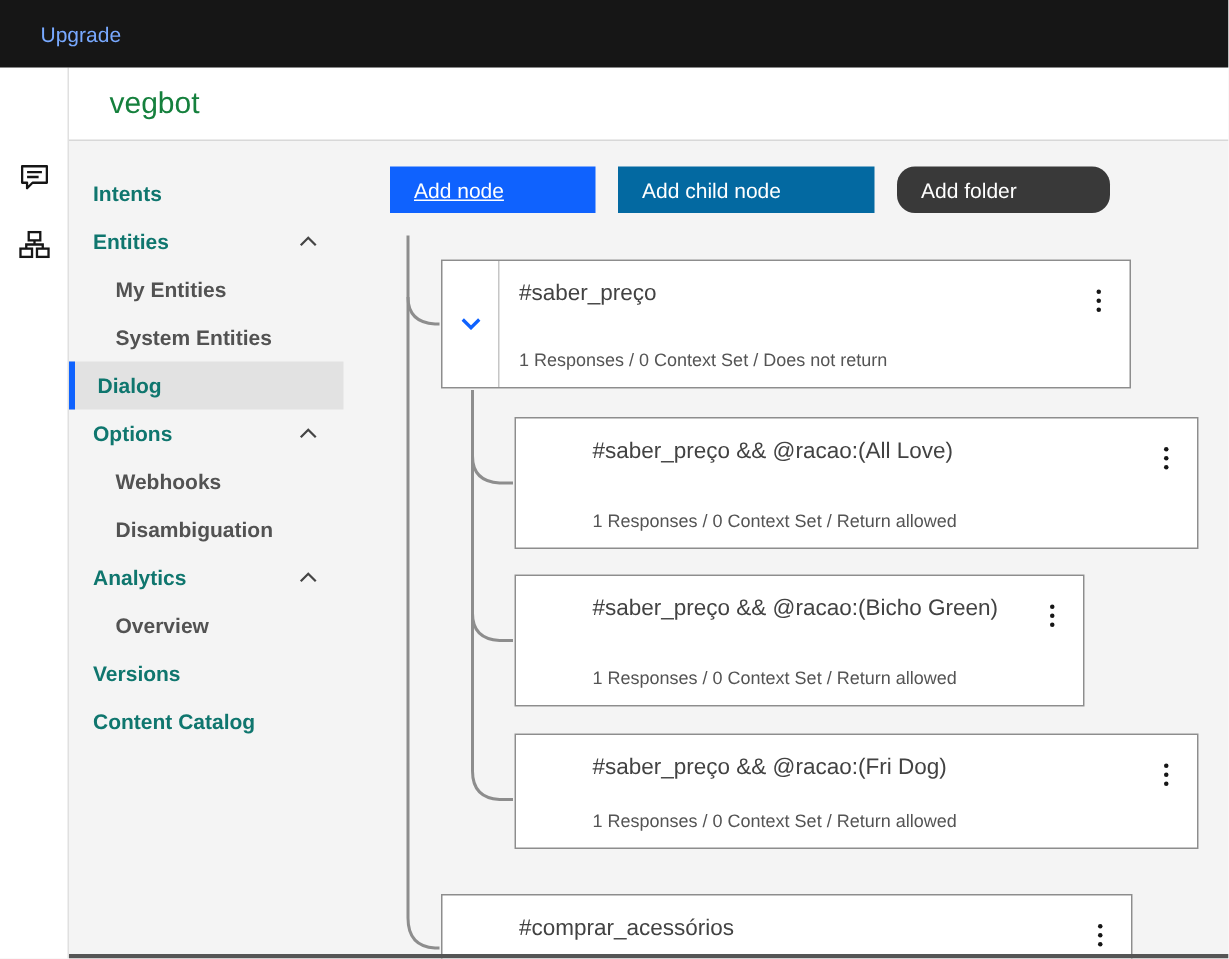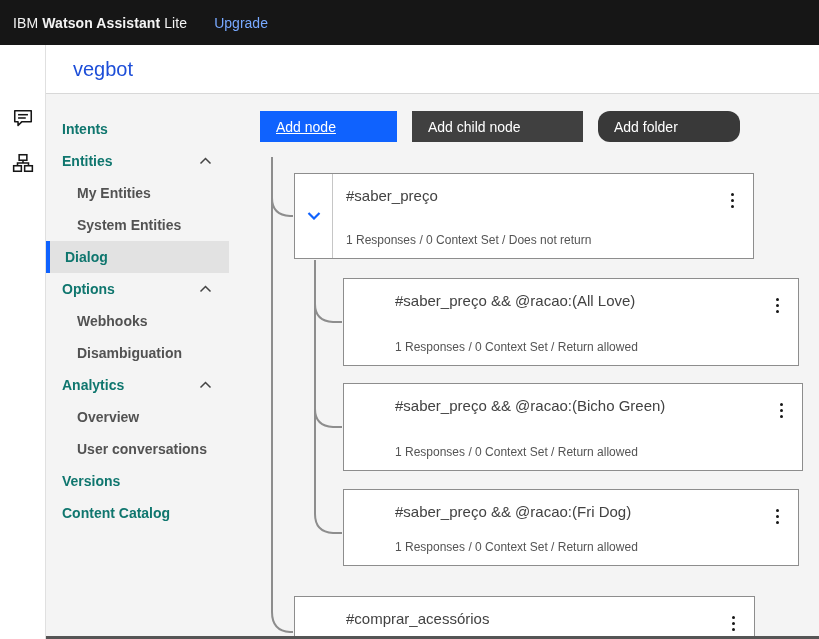--- a/index.html
+++ b/index.html
@@ -16,70 +16,65 @@
   
   .rail { position:absolute; left:0; top:45px; width:46px; height:594px; background:#ffffff;
           border-right:1px solid #e0e0e0; z-index:4; }
   .rail-icon { position:absolute; left:12px; width:22px; height:22px; cursor:pointer; }
   #rail-chat { top:62px; }
   #rail-skill { top:107px; }
 
   
   .page-header { position:absolute; left:46px; top:45px; width:773px; height:49px; background:#ffffff;
                  border-bottom:1px solid #d8d8d8; z-index:3; }
-  .page-title { position:absolute; left:27px; top:13px; font-size:20px; color:#1d4ed8; }
+  .page-title { position:absolute; left:27px; top:13px; font-size:20px; color:#15803d; }
 
   
   .sidebar { position:absolute; left:46px; top:113px; width:183px; z-index:2; }
   .nav-item { height:32px; display:flex; align-items:center; font-size:14px; font-weight:600;
               color:#0f766e; padding-left:16px; cursor:pointer; position:relative; }
   .nav-item.sub { padding-left:31px; font-weight:700; color:#525252; }
   .nav-item.selected { background:#e2e2e2; border-left:4px solid #0f62fe; padding-left:15px; }
   .caret { margin-left:auto; margin-right:17px; display:flex; align-items:center; }
 
   
   .btn { position:absolute; top:111px; height:31px; border:none; color:#ffffff; font-size:14px;
          font-family:"Liberation Sans", sans-serif; text-align:left; padding-left:16px; cursor:pointer; }
   #btn-add-node { left:260px; width:137px; background:#0f62fe;text-decoration:underline; }
-  #btn-add-child { left:412px; width:171px; background:#404040; }
+  #btn-add-child { left:412px; width:171px; background:#0369a1; }
   #btn-add-folder { left:598px; width:142px; background:#393939;border-radius:12px; }
 
   
   .connectors { position:absolute; left:0; top:0; width:819px; height:639px; z-index:0; pointer-events:none; }
 
   
   .node { position:absolute; background:#ffffff; border:1px solid #8d8d8d; z-index:1; cursor:pointer; }
   #node-root  { left:294px; top:173px; width:460px; height:86px; }
   #node-child1{ left:343px; top:278px; width:456px; height:88px; }
-  #node-child2{ left:343px; top:383px; width:460px; height:88px; }
+  #node-child2{ left:343px; top:383px; width:380px; height:88px; }
   #node-child3{ left:343px; top:489px; width:456px; height:77px; }
   #node-last  { left:294px; top:596px; width:461px; height:60px; }
   .expander { position:absolute; left:0; top:0; width:38px; height:100%;
               border-right:1px solid #c6c6c6; display:flex; align-items:center; justify-content:center;
               cursor:pointer; }
   .node-title { position:absolute; left:51px; top:13px; font-size:15px; color:#424242; white-space:nowrap; }
   .node-meta  { position:absolute; left:51px; bottom:11px; font-size:12px; color:#545454; white-space:nowrap; }
   .kebab { position:absolute; right:14px; top:15px; width:14px; height:22px; display:flex;
            flex-direction:column; align-items:center; justify-content:center; gap:3px; cursor:pointer; }
   .kebab i { width:3px; height:3px; background:#161616; border-radius:50%; }
 
   
   .hscroll { position:absolute; left:46px; top:636px; width:773px; height:3px; background:#555555; z-index:6; }
 </style>
 </head>
 <body>
 
 <div id="app">
 
   <div class="topbar">
-    <div class="brand">
-      <span>IBM</span>
-      <span class="b">Watson Assistant</span>
-      <span>Lite</span>
-    </div>
     <span class="upgrade-link">Upgrade</span>
   </div>
 
   <div class="rail">
     <span class="rail-icon" id="rail-chat">
       <svg width="22" height="22" viewBox="0 0 20 20">
         <path d="M2.5 3.5 h15 v10 h-8.7 l-3.3 3.3 v-3.3 h-3 z" fill="none" stroke="#161616" stroke-width="1.4" stroke-linejoin="round"></path>
         <line x1="5.5" y1="7" x2="14.5" y2="7" stroke="#161616" stroke-width="1.4"></line>
         <line x1="5.5" y1="10" x2="12.5" y2="10" stroke="#161616" stroke-width="1.4"></line>
       </svg>
@@ -137,23 +132,20 @@
       <span>Analytics</span>
       <span class="caret">
         <svg width="13" height="8" viewBox="0 0 13 8">
             <path d="M1.5 6.5 L6.5 1.5 L11.5 6.5" stroke="#444444" stroke-width="1.5" fill="none"></path>
           </svg>
       </span>
     </div>
     <div class="nav-item sub">
       <span>Overview</span>
     </div>
-    <div class="nav-item sub">
-      <span>User conversations</span>
-    </div>
     <div class="nav-item section">
       <span>Versions</span>
     </div>
     <div class="nav-item section">
       <span>Content Catalog</span>
     </div>
   </div>
 
   <button class="btn" id="btn-add-node">Add node</button>
   <button class="btn" id="btn-add-child">Add child node</button>

